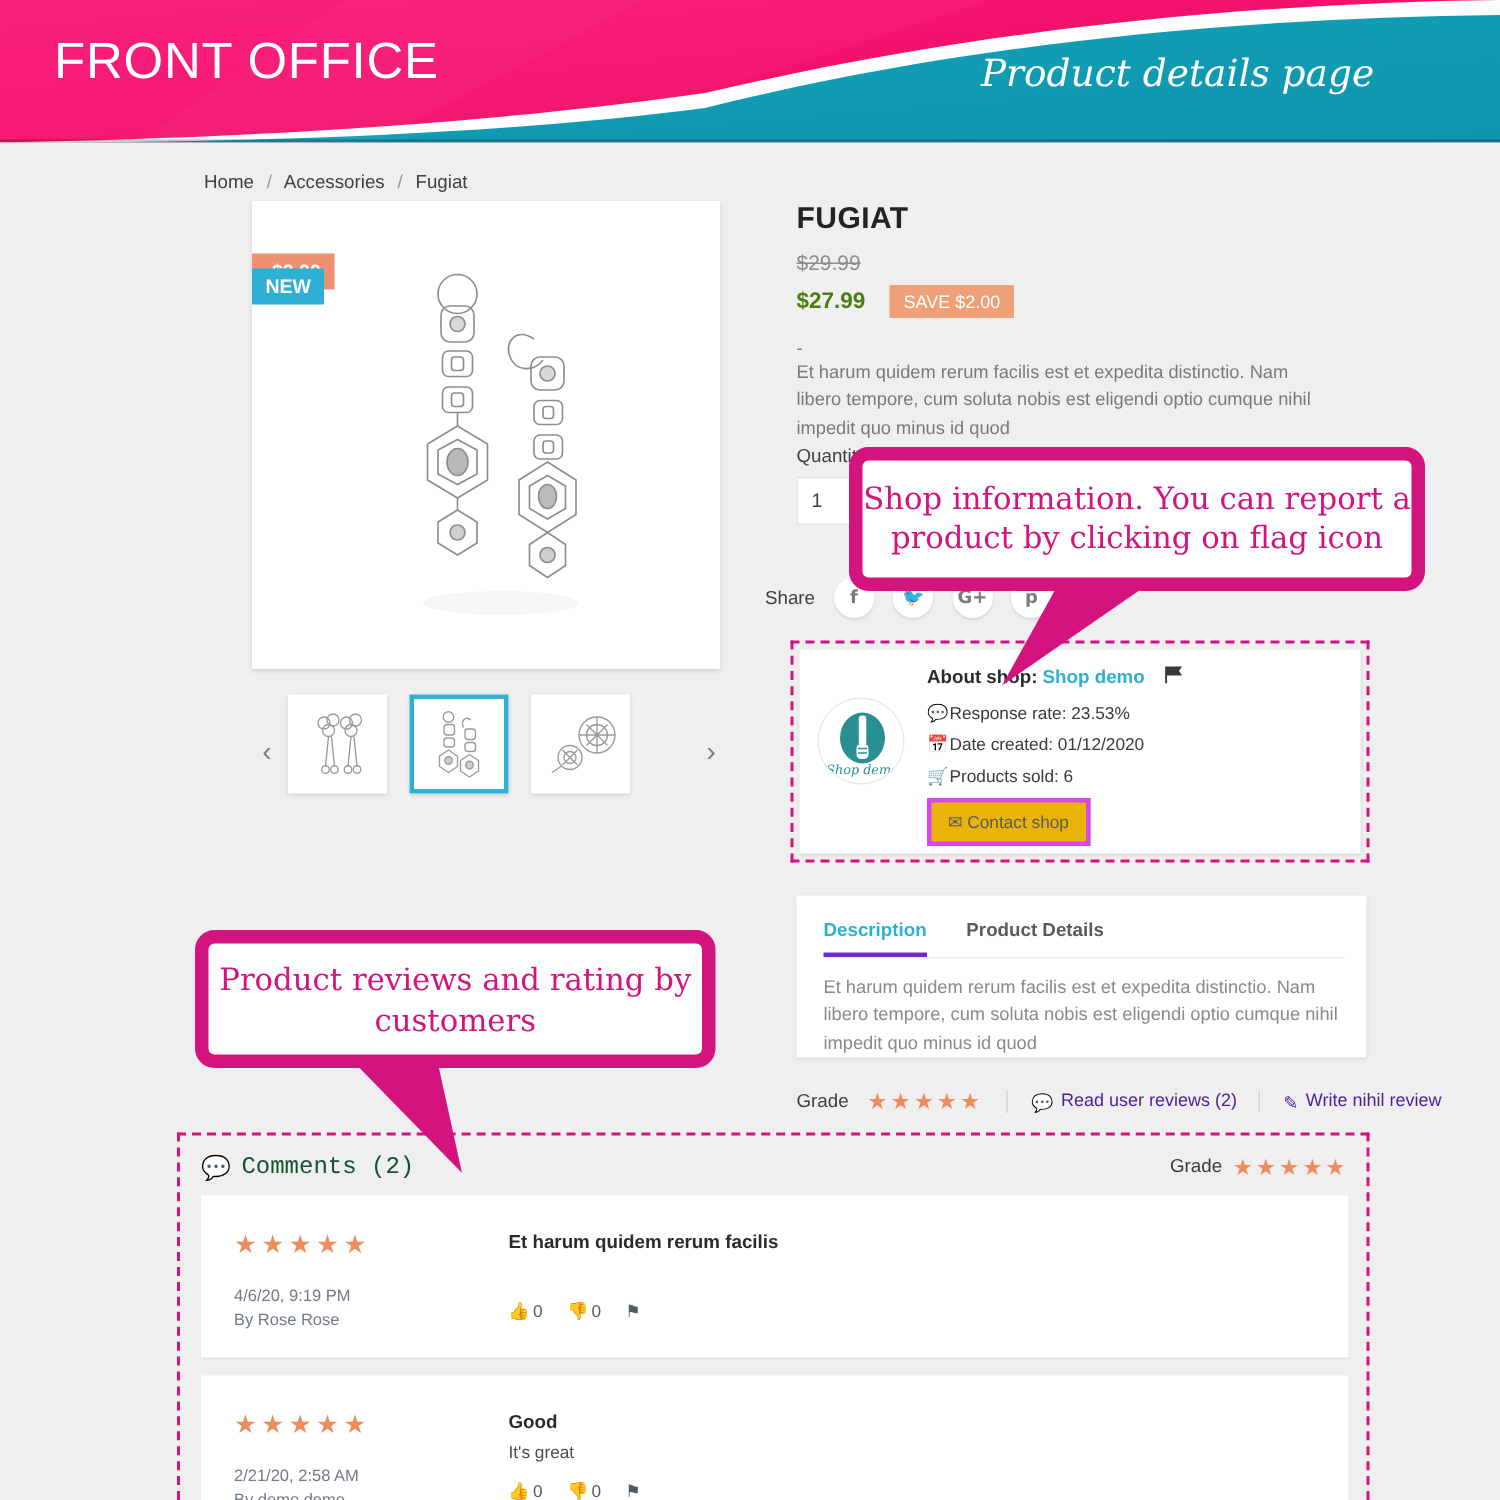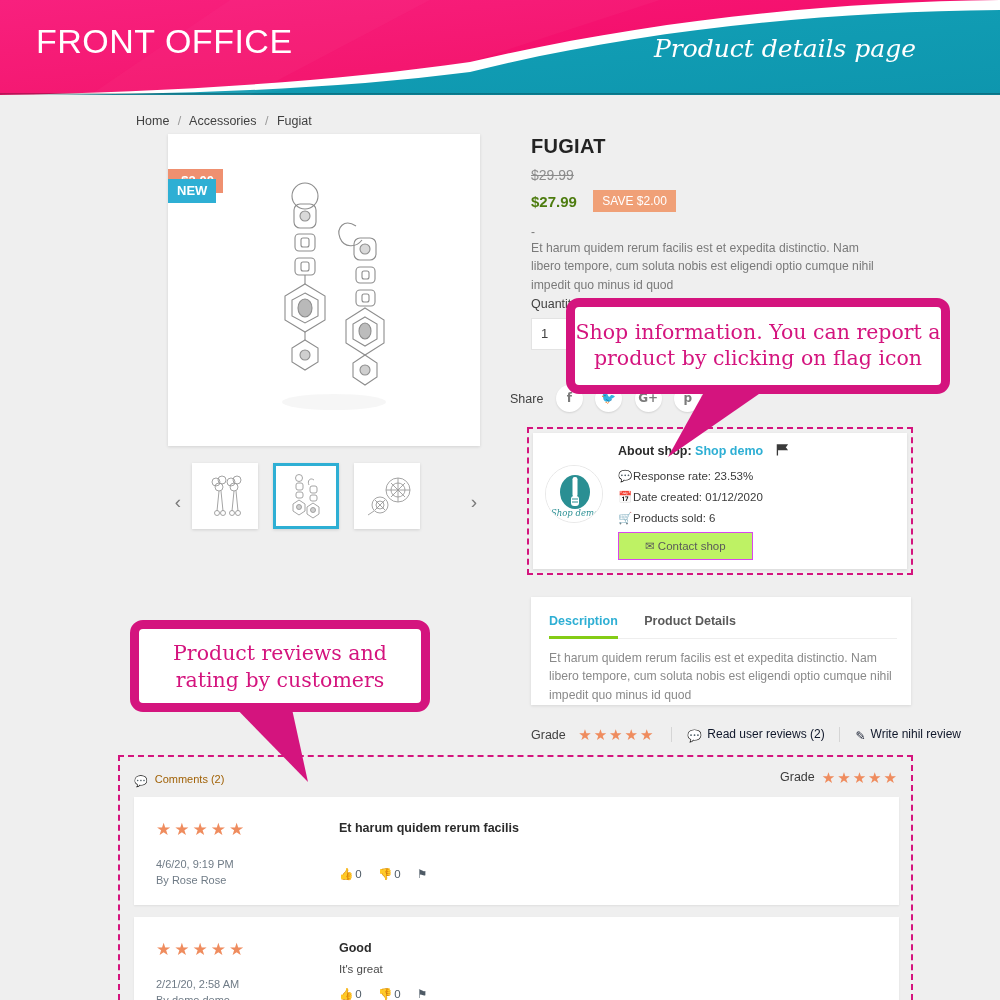--- a/index.html
+++ b/index.html
@@ -127,55 +127,55 @@
   .shop-flag { display: inline-block; margin-left: 9px; vertical-align: -1px; cursor: pointer; }
   .shop-stats { position: absolute; left: 85px; top: 33px; width: 280px; font-size: 11.5px; color: #3a3a3a; }
   .stat-col { display: inline-block; vertical-align: top; }
   .stat-col.a { width: 140px; }
   .stat-col.b { width: 140px; }
   .stat-line { height: 21px; line-height: 21px; white-space: nowrap; }
   .stat-line .ic { display: inline-block; width: 15px; text-align: left; color: #3a3a3a; }
   .rating-sub { font-size: 9.5px; color: #8e8e8e; margin-left: 0px; }
   .stars-orange { color: #f5a623; letter-spacing: .5px; font-size: 11.5px; }
   .contact-btn {
-    position: absolute; left: 85px; top: 99px; border: 1px solid #d946ef; background: #bef264;
-    font-size: 11.5px; color: #5a5a5a; padding: 6px 26px; cursor: pointer;
+    position: absolute; left: 85px; top: 99px; border: 3px solid #d946ef; background: #eab308;
+    font-size: 11.5px; color: #5a5a5a; padding: 6px 11px; cursor: pointer;
   }
 
   
   .desc-card {
     position: absolute; left: 531px; top: 500px; width: 380px; height: 108px;
     background: #fff; box-shadow: 0 1px 3px rgba(0,0,0,.1);
   }
   .tabs { position: absolute; left: 18px; top: 14px; width: 348px; border-bottom: 1px solid #eee; height: 28px; }
   .tab {
     display: inline-block; font-size: 12.5px; font-weight: bold; color: #5a5a5a;
     padding-bottom: 8px; margin-right: 22px; cursor: pointer;
   }
-  .tab.active { color: #2eafd4; border-bottom: 3px solid #84cc16; }
+  .tab.active { color: #2eafd4; border-bottom: 3px solid #6d28d9; }
   .desc-body {
     position: absolute; left: 18px; top: 52px; width: 348px;
     font-size: 12.2px; line-height: 1.5; color: #8a8a8a;
   }
 
   
   .grade-row { position: absolute; left: 531px; top: 628px; height: 18px; white-space: nowrap; }
   .grade-row .lbl { font-size: 12.5px; color: #414141; vertical-align: middle; }
   .grade-stars { color: #ef8c5e; font-size: 15px; margin-left: 8px; letter-spacing: 2px; vertical-align: middle; }
   .grade-sep { display: inline-block; width: 1px; height: 15px; background: #d5d5d5; margin: 0 11px; vertical-align: middle; }
-  .grade-link { font-size: 12px; color: #0f172a; cursor: pointer; vertical-align: middle; }
+  .grade-link { font-size: 12px; color: #4c1d95; cursor: pointer; vertical-align: middle; }
   .grade-link .gi { margin-right: 5px; vertical-align: -2px; }
 
   
   .comments-dashed {
     position: absolute; left: 118px; top: 658px; width: 795px; height: 245px;
     border: 2px dashed #d4147e; border-bottom: none;
   }
   .comments-head { position: absolute; left: 134px; top: 672px; width: 765px; height: 24px; }
-  .comments-head .ctitle { font-size: 11px; color: #a16207; }
+  .comments-head .ctitle { font-size: 16px; color: #14532d; font-family: Liberation Mono, monospace; }
   .comments-head .ci { margin-right: 7px; vertical-align: -2px; }
   .comments-head .gright { position: absolute; right: 0; top: 0; font-size: 12.5px; color: #3a3a3a; white-space: nowrap; }
   .comments-head .gright .gs { color: #ef8c5e; font-size: 15px; margin-left: 7px; letter-spacing: 2px; vertical-align: middle; }
 
   .comment {
     position: absolute; left: 134px; width: 765px; background: #fff;
     box-shadow: 0 1px 2px rgba(0,0,0,.07);
   }
   .comment.c0 { top: 700px; height: 108px; }
   .comment.c1 { top: 820px; height: 83px; }
@@ -188,21 +188,21 @@
   .c-actions .act .num { margin-left: 2px; }
 
   
   .callout {
     position: absolute; background: #fff; border: 9px solid #d4147e; border-radius: 13px;
     font-family: "DejaVu Serif", serif; color: #d4147e; text-align: center;
   }
   .callout .txt { display: block; }
   .callout-shop { left: 566px; top: 298px; width: 384px; height: 96px; }
   .callout-shop .txt { font-size: 20.5px; line-height: 1.28; padding-top: 12px; }
-  .callout-reviews { left: 130px; top: 620px; width: 300px; height: 92px; }
+  .callout-reviews { left: 130px; top: 620px; width: 347px; height: 92px; }
   .callout-reviews .txt { font-size: 20.5px; line-height: 1.3; padding-top: 11px; }
   .tail { position: absolute; }
 </style>
 </head>
 <body>
 
 <div class="banner">
   <svg width="1000" height="95" viewBox="0 0 1000 95">
     <defs>
       <linearGradient id="pinkg" x1="0" y1="0" x2="1" y2="1">

